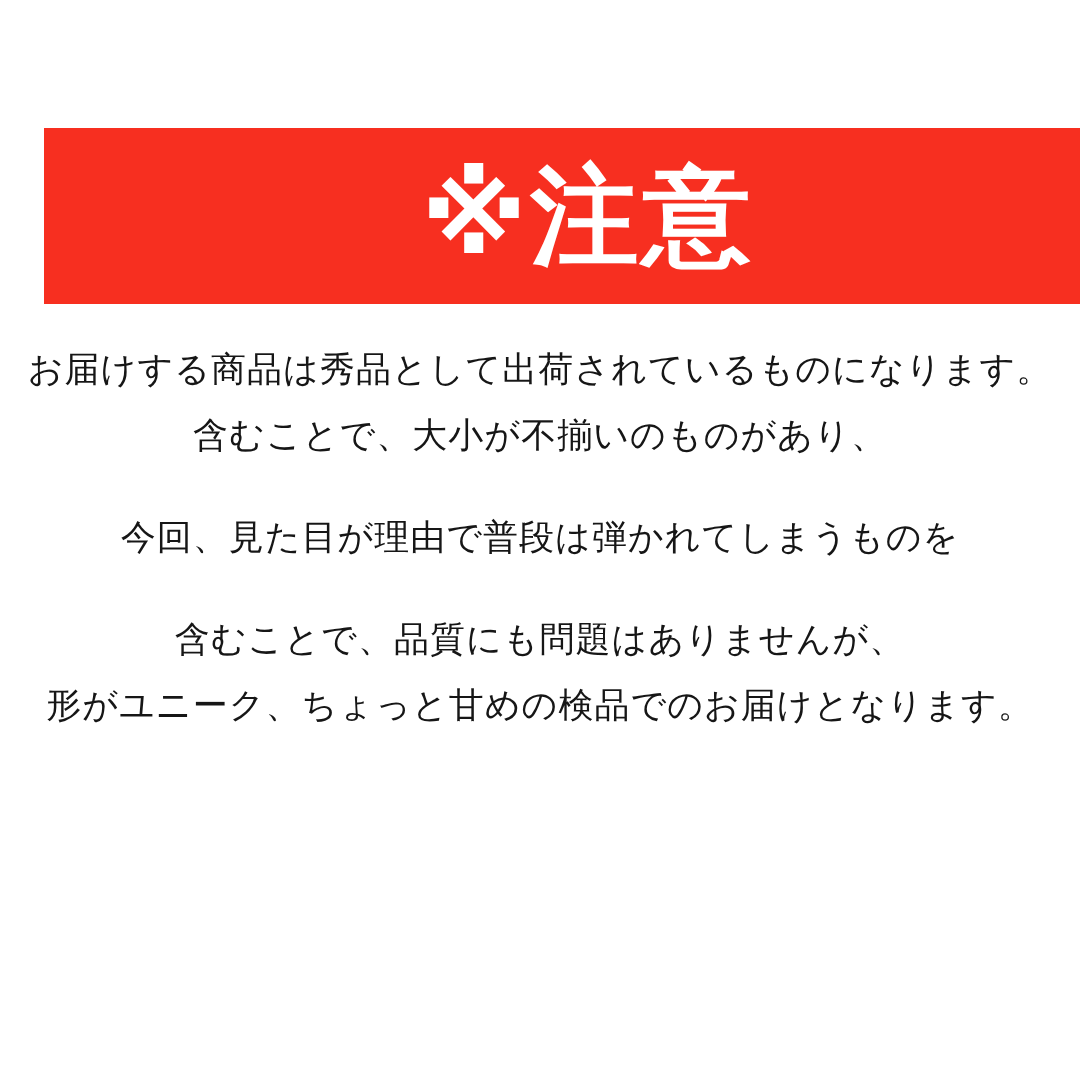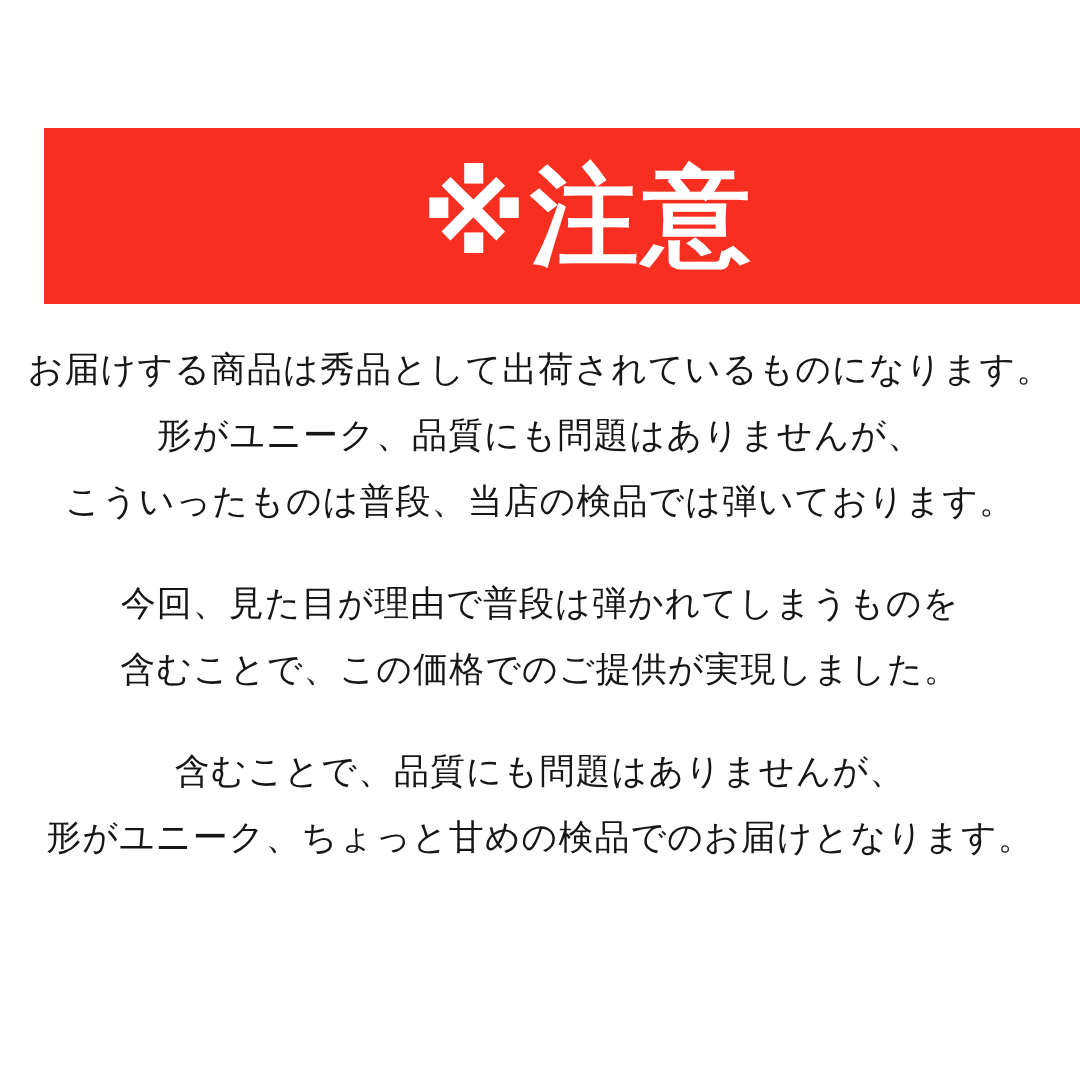--- a/index.html
+++ b/index.html
@@ -76,27 +76,25 @@
 <div class="page">
 
   <div class="banner">
     <span class="banner-text">※注意</span>
   </div>
 
   <div class="body-block">
 
     <p class="para">
       <span class="line">お届けする商品は秀品として出荷されているものになります。</span>
-      <span class="line">形がユニーク、品質にも問題はありませんが、</span>
-      <span class="line">こういったものは普段、当店の検品では弾いております。</span>
+      <span class="line">含むことで、大小が不揃いのものがあり、</span>
     </p>
 
     <p class="para">
       <span class="line">今回、見た目が理由で普段は弾かれてしまうものを</span>
-      <span class="line">含むことで、この価格でのご提供が実現しました。</span>
     </p>
 
     <p class="para">
       <span class="line">含むことで、品質にも問題はありませんが、</span>
       <span class="line">形がユニーク、ちょっと甘めの検品でのお届けとなります。</span>
     </p>
 
   </div>
 </div>
 

